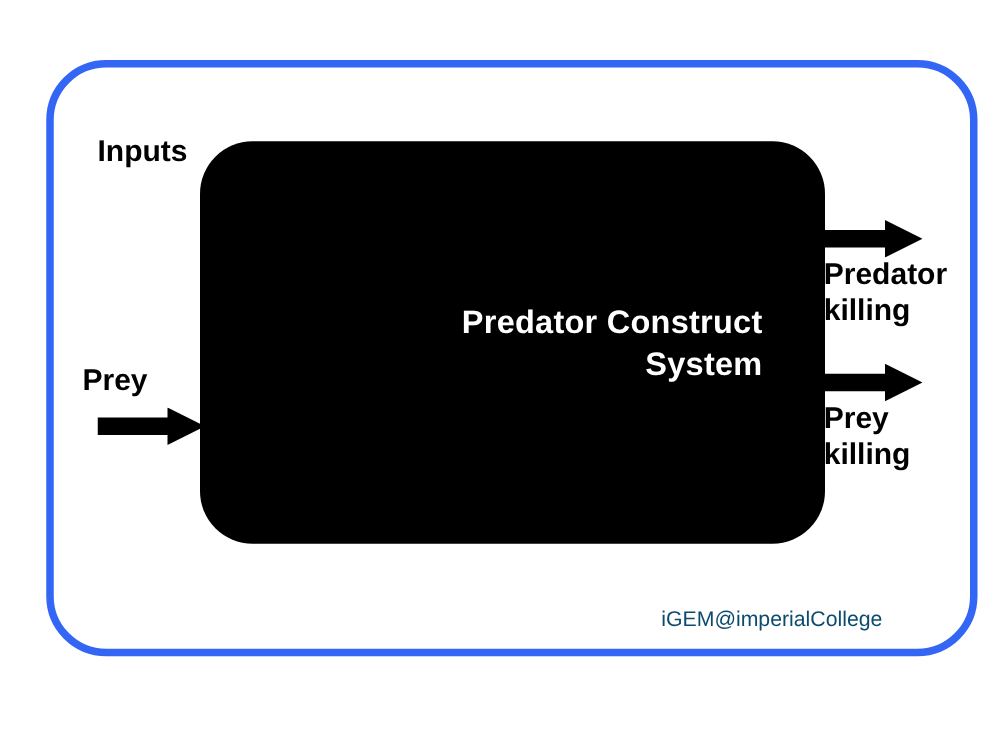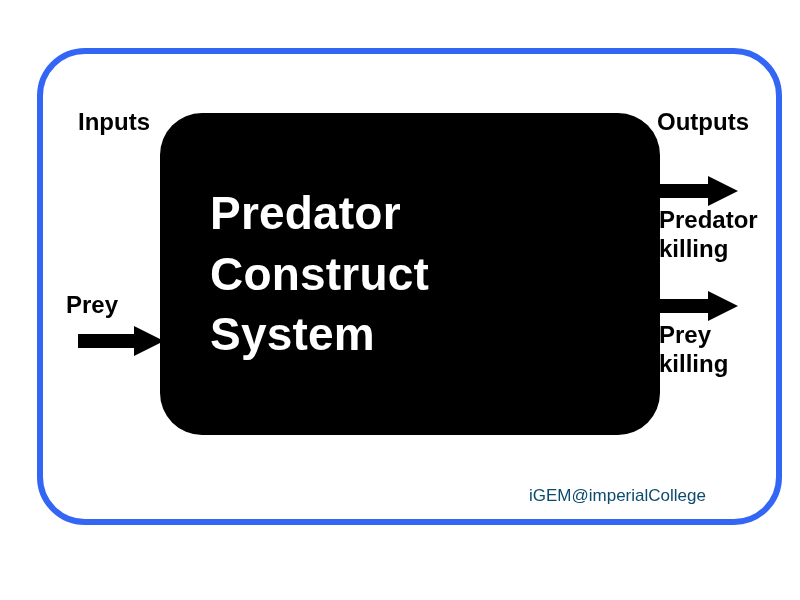--- a/index.html
+++ b/index.html
@@ -48,23 +48,23 @@
     background: #000000;
     border-radius: 42px;
     display: flex;
     align-items: center;
     justify-content: center;
   }
   .system-title {
     color: #ffffff;
     font-family: "Liberation Sans", sans-serif;
     font-weight: bold;
-    font-size: 46px;
+    font-size: 26px;
     line-height: 1.32;
-    text-align: left;
+    text-align: right;
     letter-spacing: 0.2px;
     width: 400px;
     white-space: pre-line;
   }
 
   
   .side-label {
     position: absolute;
     font-family: "Liberation Sans", sans-serif;
     font-weight: bold;
@@ -111,21 +111,20 @@
 </style>
 </head>
 <body>
 
 <div id="canvas">
 
   <div class="outer-frame"></div>
 
   <div class="side-label label-inputs">Inputs</div>
 
-  <div class="side-label label-outputs">Outputs</div>
 
   <div class="arrow-label label-prey-in">Prey</div>
 
   <div class="arrow arrow-prey-in">
     <svg width="86" height="30" viewBox="0 0 86 30" xmlns="http://www.w3.org/2000/svg">
       <path d="M0 8 L56 8 L56 0 L86 15 L56 30 L56 22 L0 22 Z" fill="#000000"></path>
     </svg>
   </div>
 
   <div class="system-block">

